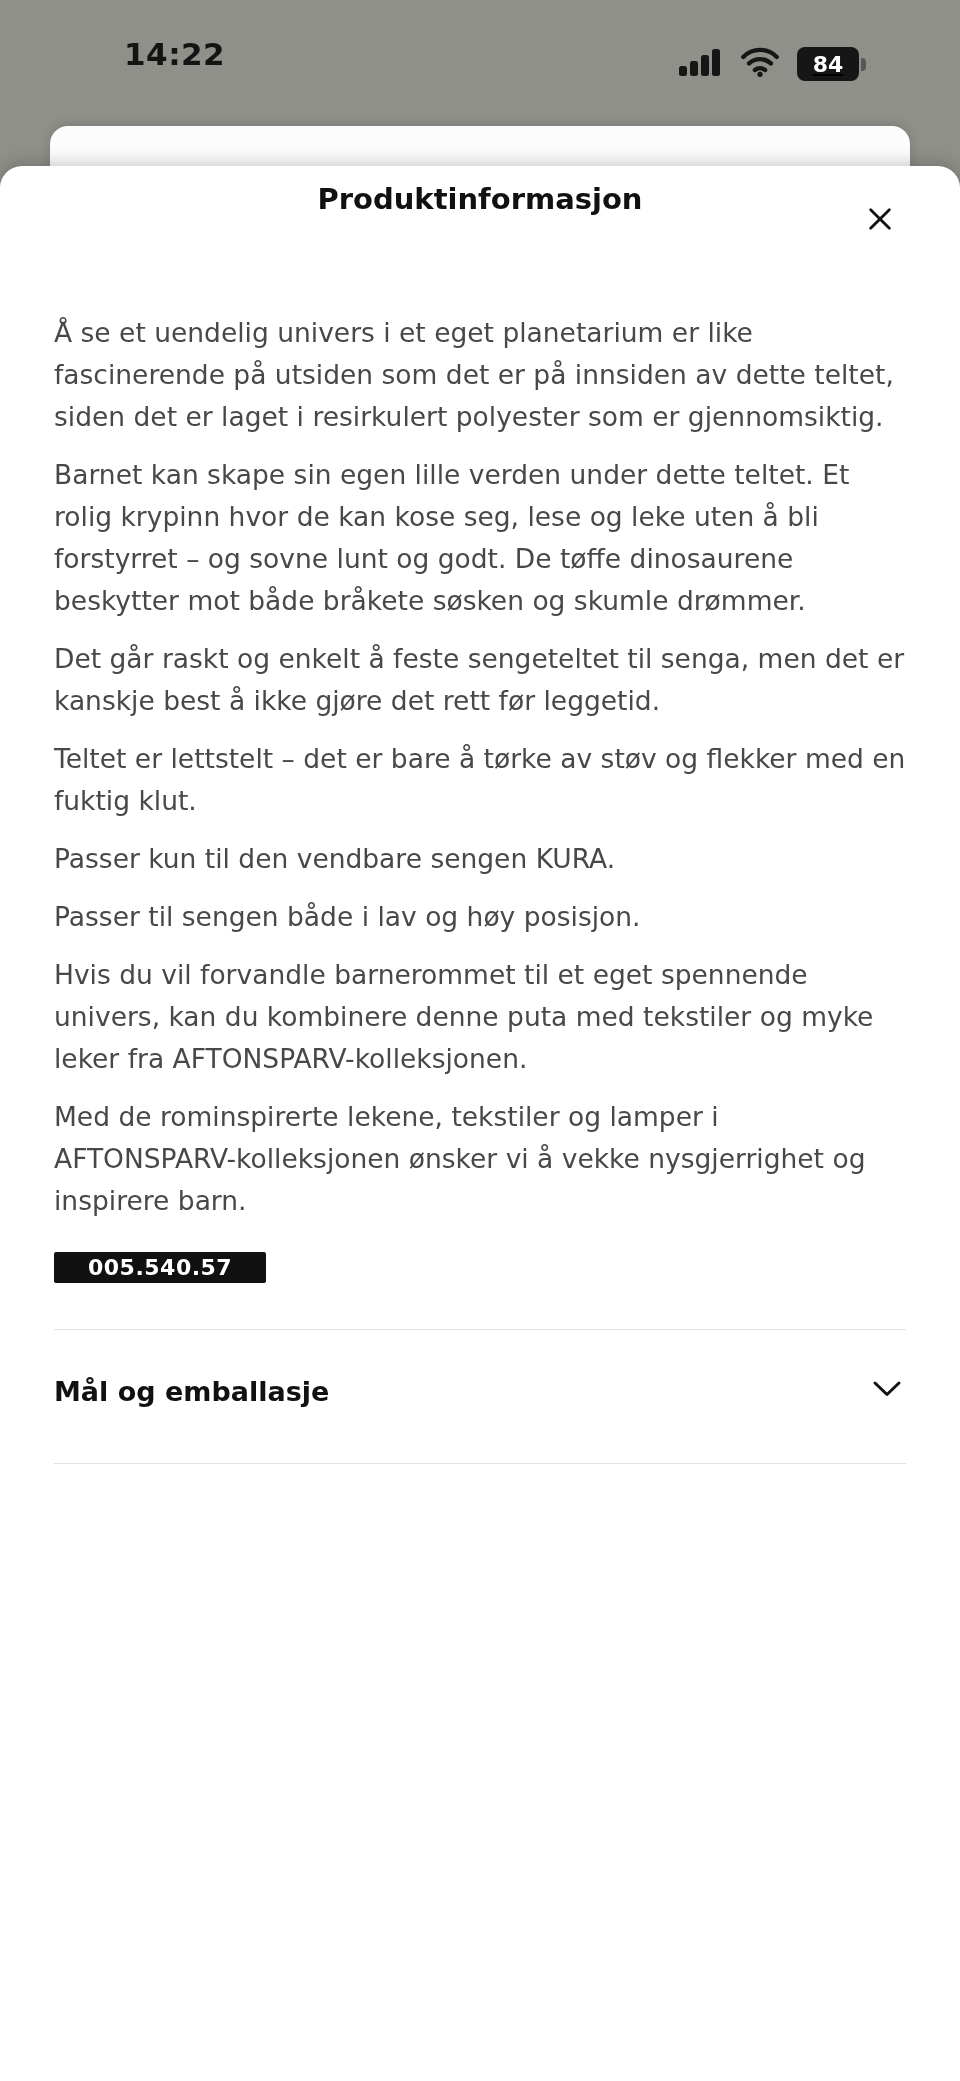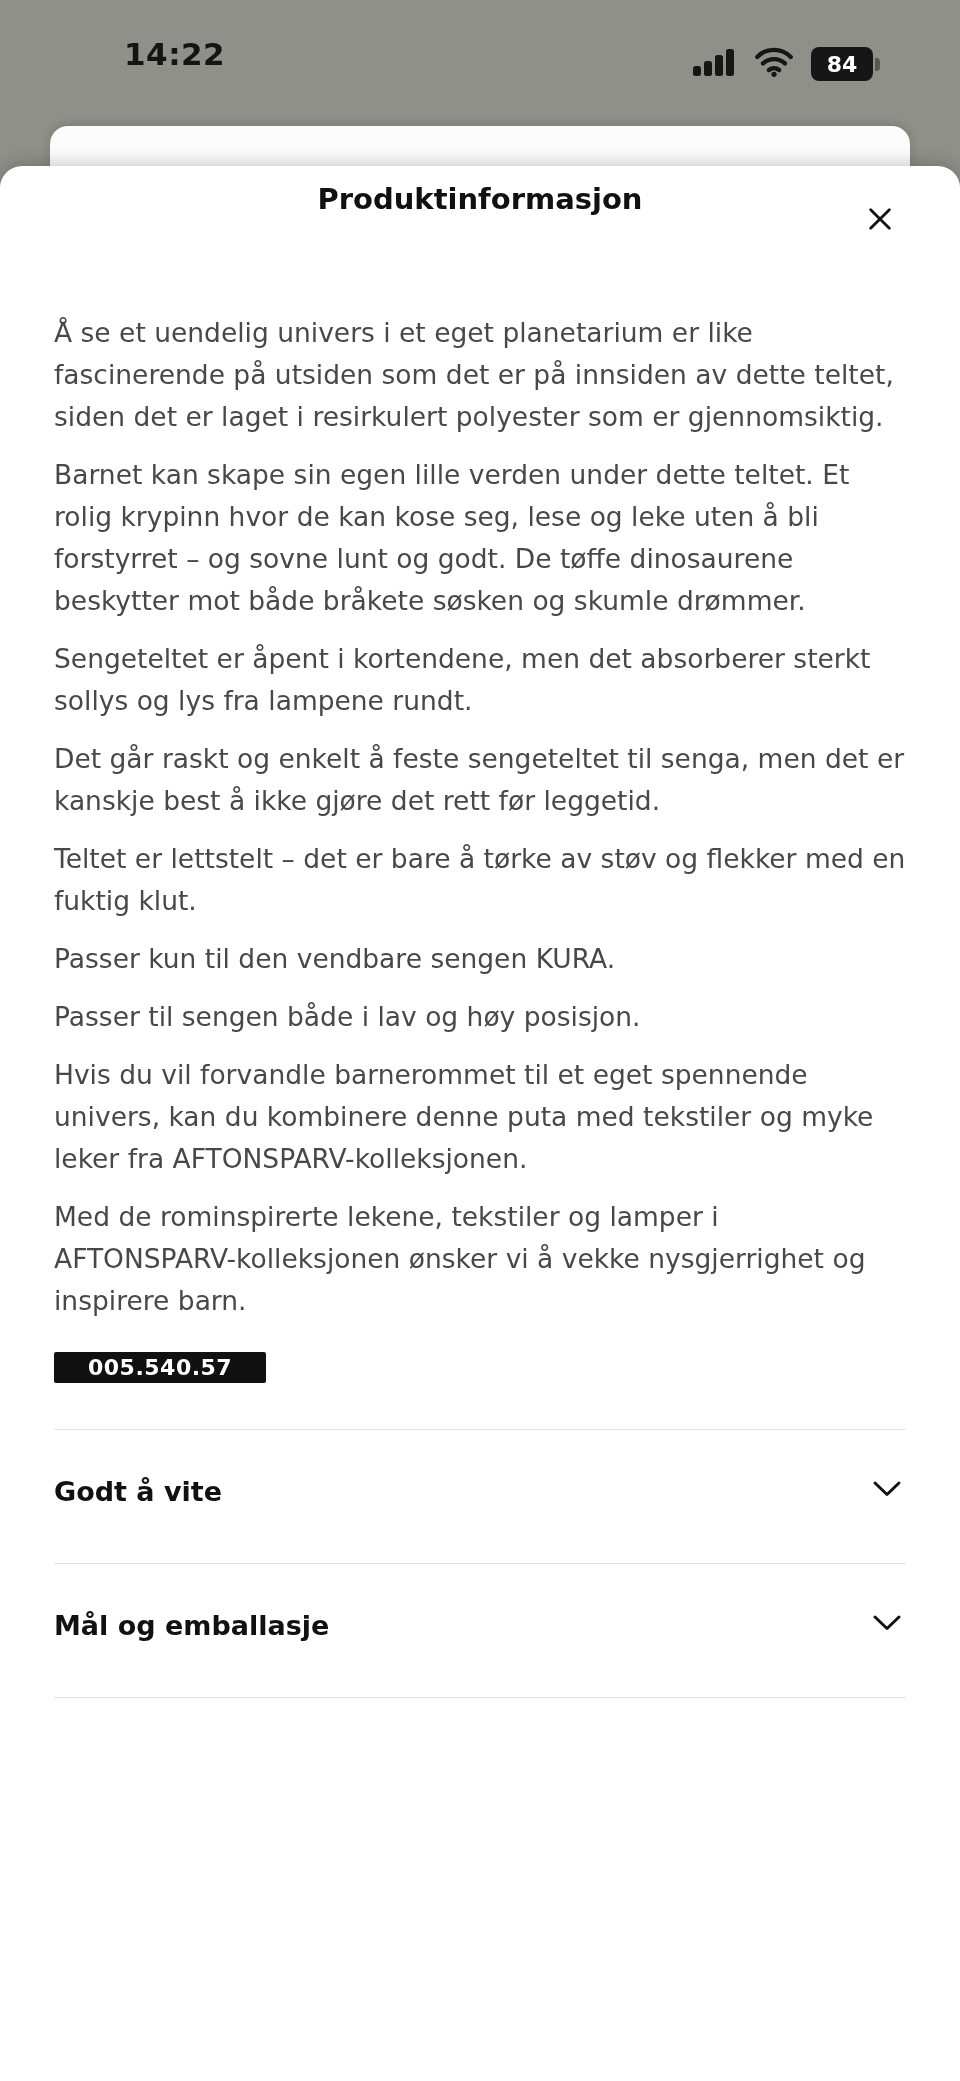--- a/index.html
+++ b/index.html
@@ -5,30 +5,30 @@
   html, body { margin: 0; padding: 0; }
   body {
     width: 960px; height: 2081px;
     overflow: hidden;
     background: var(--backdrop, #8e9089);
     font-family: "DejaVu Sans", sans-serif;
   }
   .screen { position: relative; width: 960px; height: 2081px; overflow: hidden; }
 
   
-  .status-bar { position: absolute; top: 0; left: 0; right: 0; height: 120px; }
+  .status-bar { position: absolute; top: 0; left: 0; right: 14px; height: 120px; }
   .status-time {
     position: absolute; left: 124px; top: 36px;
     font-size: 31px; font-weight: 700; color: #141414; letter-spacing: .5px;
   }
   .status-icons {
     position: absolute; right: 80px; top: 46px;
     display: flex; align-items: center; gap: 15px;
   }
-  .battery { display: flex; align-items: center; }
+  .battery { display: flex; align-items: center; text-decoration: underline; }
   .battery-body {
     width: 62px; height: 34px; background: #161616; border-radius: 8px;
     color: #fff; font-size: 22px; font-weight: 700;
     display: flex; align-items: center; justify-content: center;
   }
   .battery-tip { width: 5px; height: 13px; background: rgba(20,20,20,.45); border-radius: 0 4px 4px 0; margin-left: 2px; }
 
   
   .underlay {
     position: absolute; top: 126px; left: 50px; right: 50px; height: 160px;
@@ -122,40 +122,31 @@
             <path d="M5 5 L19 19 M19 5 L5 19" stroke="#111" stroke-width="2.1" stroke-linecap="round"></path>
           </svg>
         </span>
       </button>
     </header>
 
     <div class="sheet-body">
 
       <p>Å se et uendelig univers i et eget planetarium er like fascinerende på utsiden som det er på innsiden av dette teltet, siden det er laget i resirkulert polyester som er gjennomsiktig.</p>
       <p>Barnet kan skape sin egen lille verden under dette teltet. Et rolig krypinn hvor de kan kose seg, lese og leke uten å bli forstyrret – og sovne lunt og godt. De tøffe dinosaurene beskytter mot både bråkete søsken og skumle drømmer.</p>
-      <p>Sengeteltet er åpent i kortendene, men det absorberer sterkt sollys og lys fra lampene rundt.</p>
       <p>Det går raskt og enkelt å feste sengeteltet til senga, men det er kanskje best å ikke gjøre det rett før leggetid.</p>
       <p>Teltet er lettstelt – det er bare å tørke av støv og flekker med en fuktig klut.</p>
       <p>Passer kun til den vendbare sengen KURA.</p>
       <p>Passer til sengen både i lav og høy posisjon.</p>
       <p>Hvis du vil forvandle barnerommet til et eget spennende univers, kan du kombinere denne puta med tekstiler og myke leker fra AFTONSPARV-kolleksjonen.</p>
       <p>Med de rominspirerte lekene, tekstiler og lamper i AFTONSPARV-kolleksjonen ønsker vi å vekke nysgjerrighet og inspirere barn.</p>
 
       <div class="article-badge">005.540.57</div>
 
       <div class="accordions">
 
-        <div class="accordion-row">
-          <span class="accordion-label">Godt å vite</span>
-          <span class="chevron">
-            <svg width="30" height="19" viewBox="0 0 30 19">
-              <path d="M3 3 L15 14.5 L27 3" fill="none" stroke="#111" stroke-width="3" stroke-linecap="round" stroke-linejoin="round"></path>
-            </svg>
-          </span>
-        </div>
 
 
         <div class="accordion-row">
           <span class="accordion-label">Mål og emballasje</span>
           <span class="chevron">
             <svg width="30" height="19" viewBox="0 0 30 19">
               <path d="M3 3 L15 14.5 L27 3" fill="none" stroke="#111" stroke-width="3" stroke-linecap="round" stroke-linejoin="round"></path>
             </svg>
           </span>
         </div>

